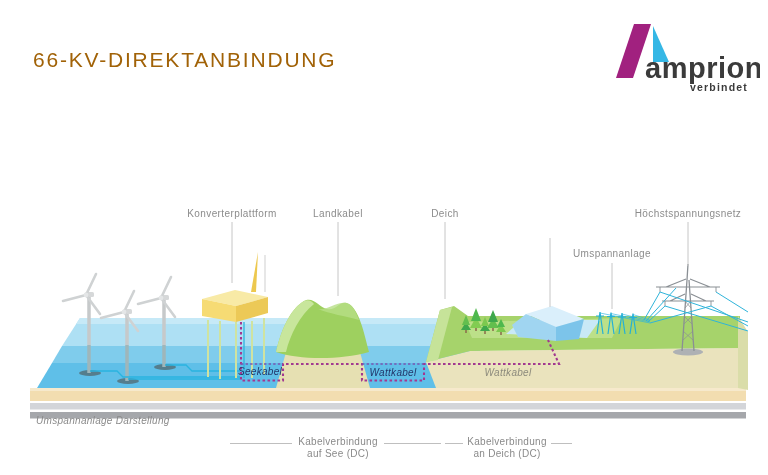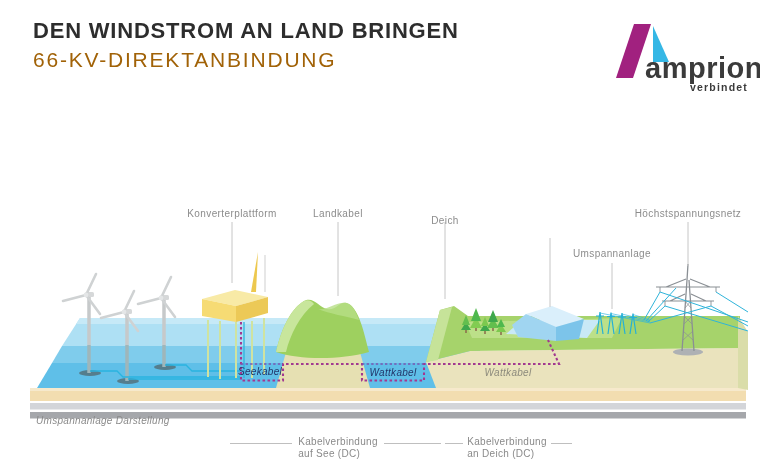--- a/index.html
+++ b/index.html
@@ -26,32 +26,31 @@
     font-style:italic;
   }
   .navy{color:#23386b;}
   .khaki-grey{color:#8d8b7d;}
   .note{
     position:absolute;left:36px;top:415px;font-size:10px;font-style:italic;
     color:#8a8a8a;letter-spacing:.3px;
   }
   .bracket-text{
     position:absolute;font-size:10px;color:#8a8a8a;letter-spacing:.3px;
-    transform:translateX(-50%);line-height:12px;white-space:nowrap;
+    transform:translateX(-50%);text-align:center;line-height:12px;white-space:nowrap;
   }
   .bracket-line{position:absolute;height:1px;background:#bfbfbf;}
   svg{display:block;}
   .scene{position:absolute;left:0;top:0;}
 </style>
 </head>
 <body>
 
 <div id="stage">
 
-  <div class="title">DEN WINDSTROM AN LAND BRINGEN</div>
   <div class="subtitle">66-KV-DIREKTANBINDUNG</div>
 
   <svg class="logo" width="152" height="84" viewBox="0 0 152 84">
     <polygon points="8,62 26,8 43,8 25,62" fill="#a1217f"></polygon>
     <polygon points="45,10 61,46 45,46" fill="#35b7e5"></polygon>
     <text x="37" y="62" font-size="29" font-weight="600" fill="#3b3b3b" letter-spacing="0.5">amprion</text>
     <text x="140" y="75" text-anchor="end" font-size="10.5" font-weight="600" fill="#3b3b3b" letter-spacing="1.2">verbindet</text>
   </svg>
 
   <svg class="scene" width="768" height="475" viewBox="0 0 768 475">
@@ -231,21 +230,21 @@
       <line x1="338" y1="222" x2="338" y2="296"></line>
       <line x1="445" y1="222" x2="445" y2="299"></line>
       <line x1="550" y1="238" x2="550" y2="307"></line>
       <line x1="612" y1="263" x2="612" y2="309"></line>
       <line x1="688" y1="222" x2="688" y2="266"></line>
     </g>
   </svg>
 
   <div class="lbl" style="left:232px;top:207px">Konverterplattform</div>
   <div class="lbl" style="left:338px;top:207px">Landkabel</div>
-  <div class="lbl" style="left:445px;top:214px">Deich</div>
+  <div class="lbl" style="left:445px;top:207px">Deich</div>
   <div class="lbl" style="left:612px;top:247px">Umspannanlage</div>
   <div class="lbl" style="left:688px;top:207px">Höchstspannungsnetz</div>
 
   <div class="cable-lbl navy" style="left:260px;top:366px">Seekabel</div>
   <div class="cable-lbl navy" style="left:393px;top:367px">Wattkabel</div>
   <div class="cable-lbl khaki-grey" style="left:508px;top:367px">Wattkabel</div>
 
   <div class="note">Umspannanlage Darstellung</div>
 
   <div class="bracket-line" style="left:230px;top:443px;width:62px"></div>

